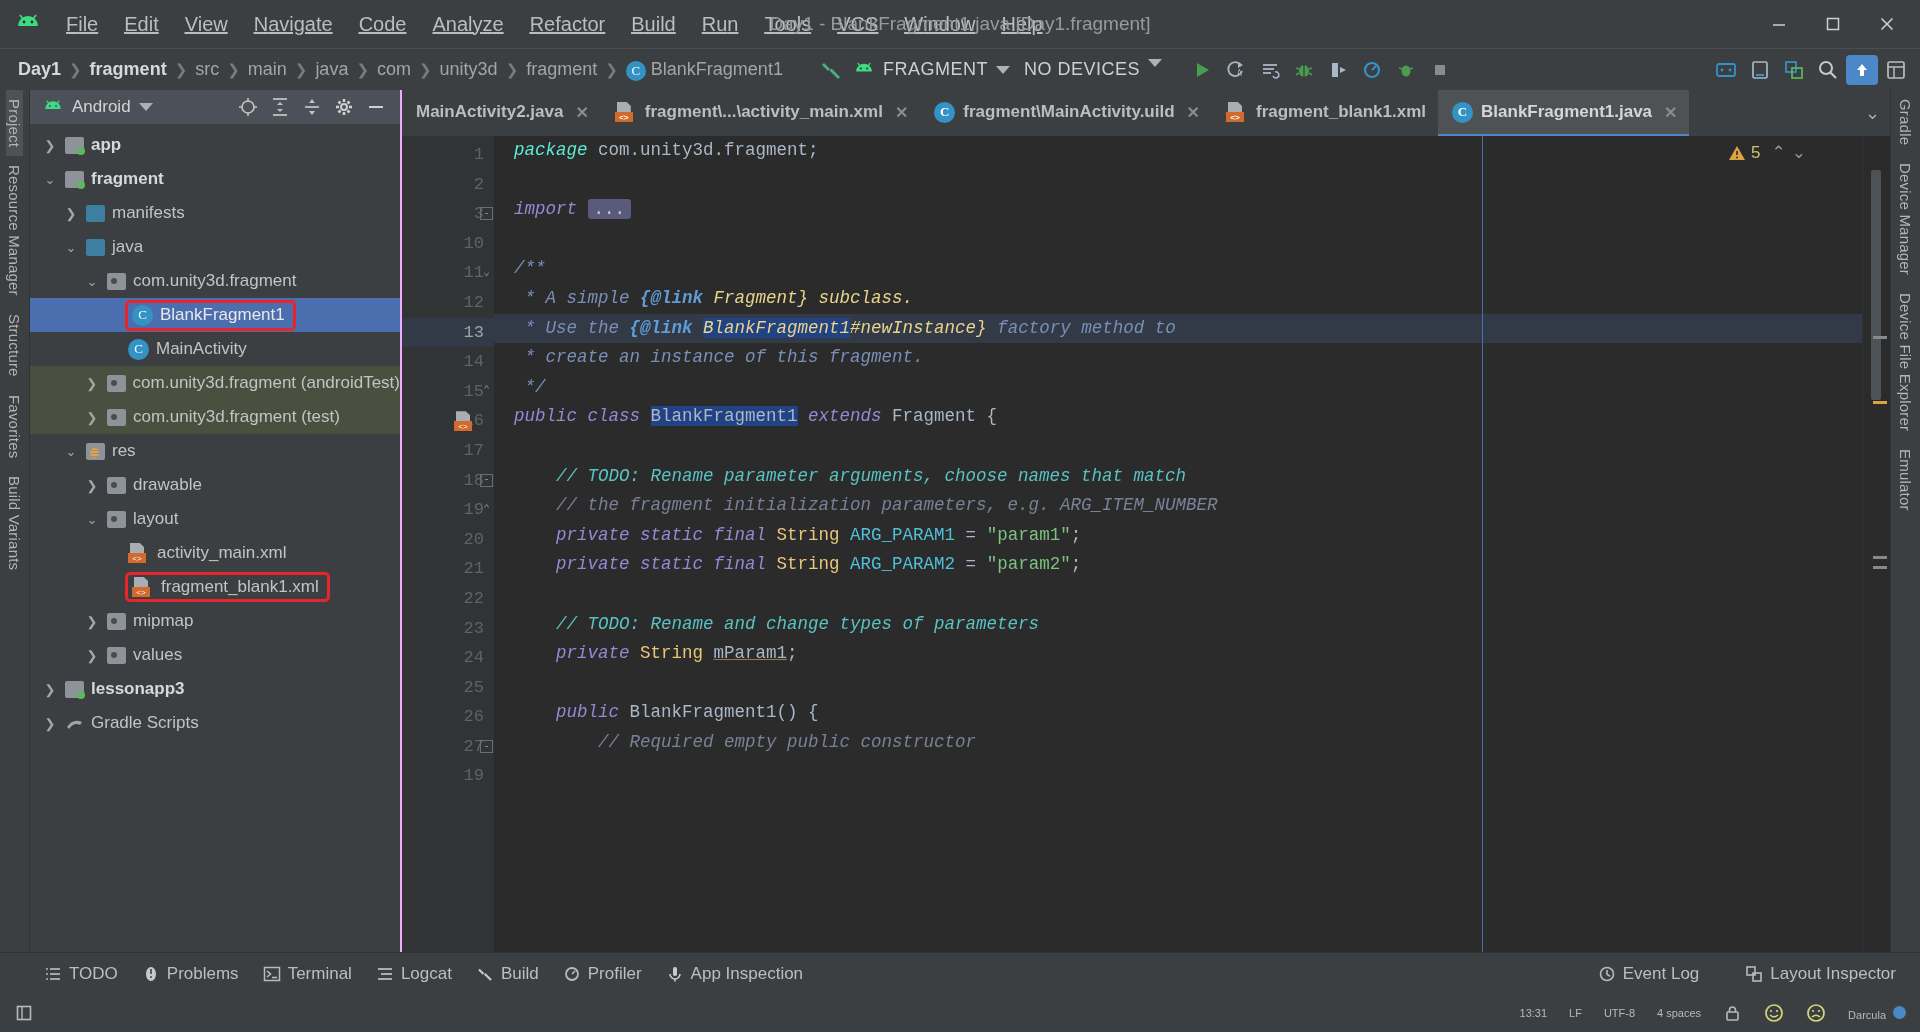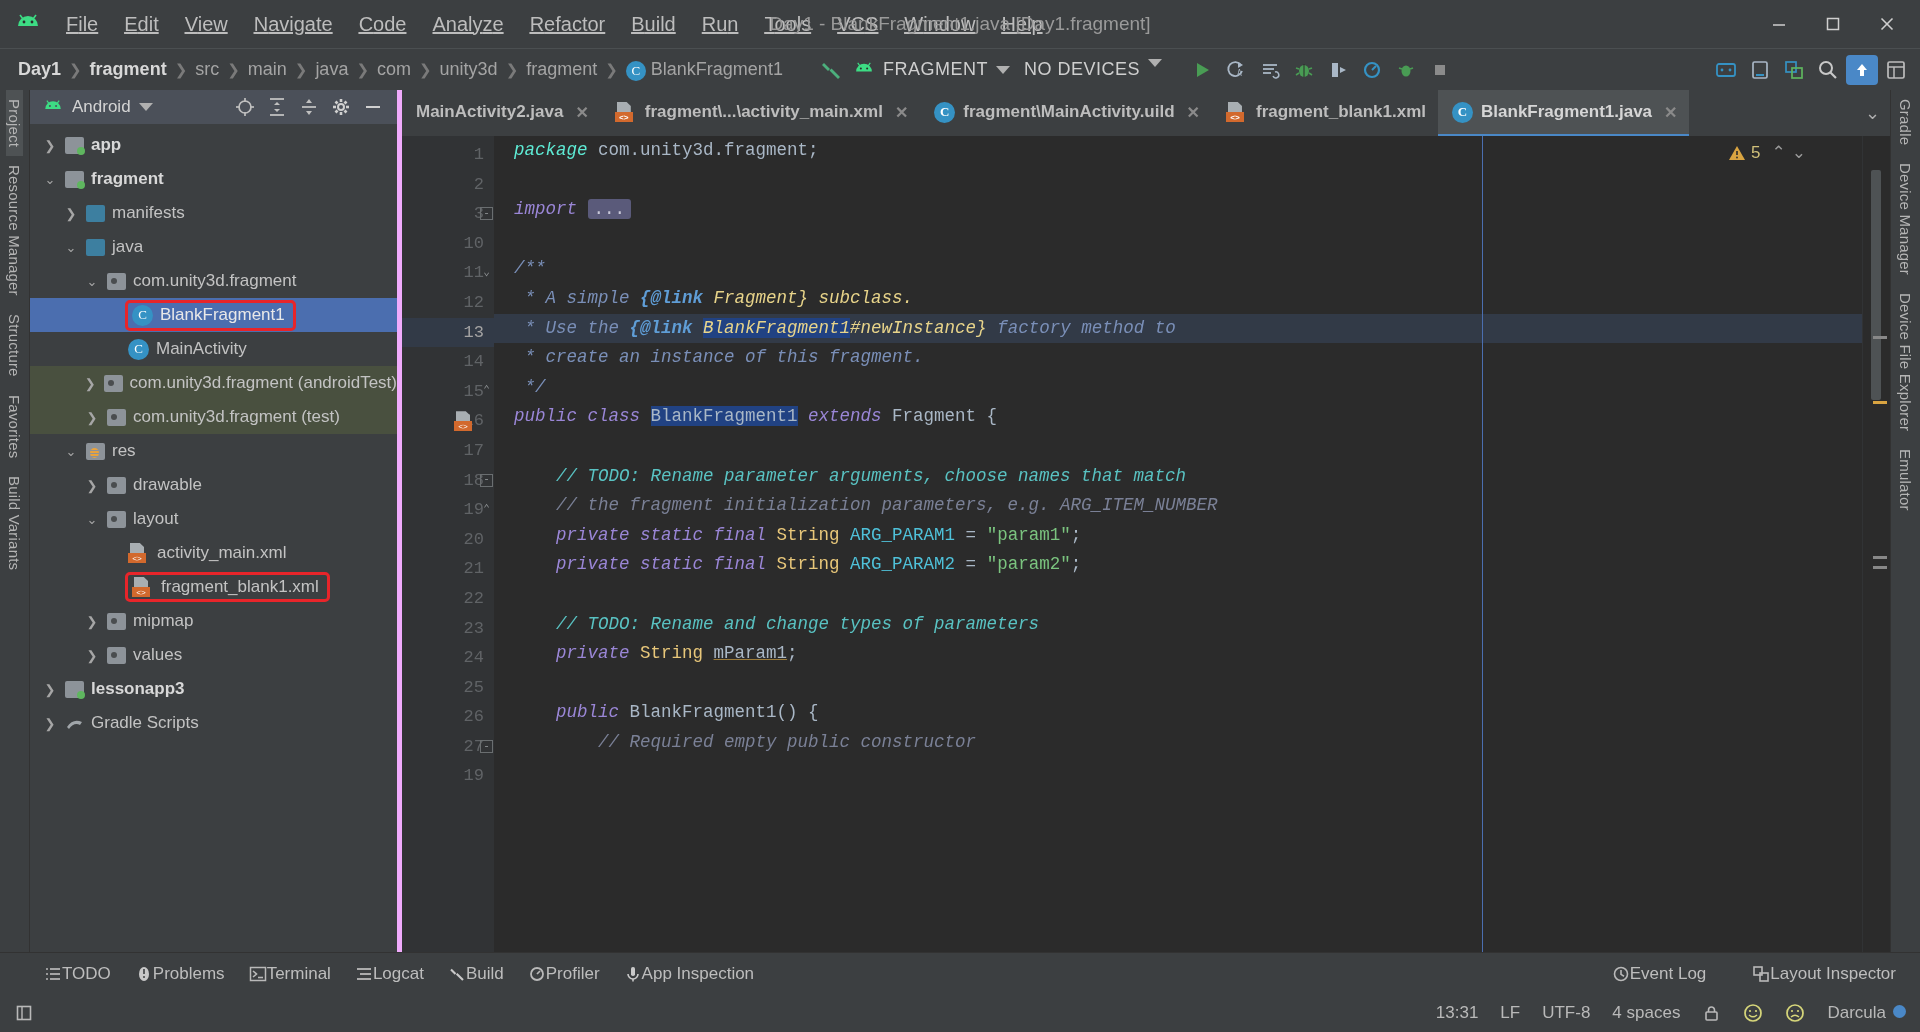--- a/index.html
+++ b/index.html
@@ -67,21 +67,21 @@
   .rail-lbl {
     writing-mode: vertical-rl; font-size: 15px; color: #b5b5b5;
     padding: 9px 0; white-space: nowrap; letter-spacing: .2px;
   }
   .rail-lbl.sel { background: #4e5254; }
   .rail-top { display:flex; flex-direction: column; align-items:center; }
 
   
   .project-panel {
     width: 372px; flex: 0 0 372px; background: #3c3f41; display: flex; flex-direction: column;
-    border-right: 5px solid #f0abfc;
+    border-right: 2px solid #f0abfc;
   }
   .pp-head {
     height: 34px; background: #4b5059; display: flex; align-items: center;
     padding: 0 8px 0 12px; gap: 8px; flex: 0 0 34px;
   }
   .pp-title { font-size: 17px; color: #d4d4d4; }
   .pp-head-right { margin-left: auto; display: flex; align-items: center; gap: 12px; padding-right: 6px; }
   .pp-tree { flex: 1 1 auto; overflow: hidden; padding-top: 4px; font-size: 17px; }
   .tnode {
     height: 34px; display: flex; align-items: center; gap: 7px; padding-left: 8px;
@@ -159,29 +159,29 @@
   .thumb { position:absolute; left:8px; width:10px; background:#4e5254; border-radius: 2px; }
   .marker { position:absolute; right:3px; width:14px; height:3px; }
 
   .caret-line { position:absolute; top:0; bottom:0; width:1px; background:#4b6eaf; }
 
   
   .bottombar {
     height: 42px; flex: 0 0 42px; background: #3c3f41; display: flex; align-items: center;
     gap: 4px; padding-left: 34px; border-top: 1px solid #323232; position: relative;
   }
-  .bb-item { display: flex; align-items: center; font-size: 17px; color: #bdbdbd; padding: 4px 10px; }
+  .bb-item { display: flex; align-items: center; gap: 7px; font-size: 17px; color: #bdbdbd; padding: 4px 10px; }
   .bb-right { position: absolute; right: 14px; display: flex; align-items: center; gap: 26px; }
 
   .statusbar {
     height: 38px; flex: 0 0 38px; background: #3c3f41; display: flex; align-items: center;
     padding: 0 14px; position: relative;
   }
   .sb-left { display:flex; align-items:center; gap: 10px; }
-  .sb-right { margin-left: auto; display: flex; align-items: center; gap: 22px; font-size: 17px; color: #b9b9b9; }
+  .sb-right { margin-left: auto; display: flex; align-items: center; gap: 22px; font-size: 11px; color: #b9b9b9; }
   .theme-dot { width: 13px; height: 13px; border-radius: 50%; background: #4a88c7; display:inline-block; margin-left: 7px; }
 
   svg { display: block; }
 </style>
 </head>
 <body>
 
 <div class="app">
 
   <div class="menubar">

